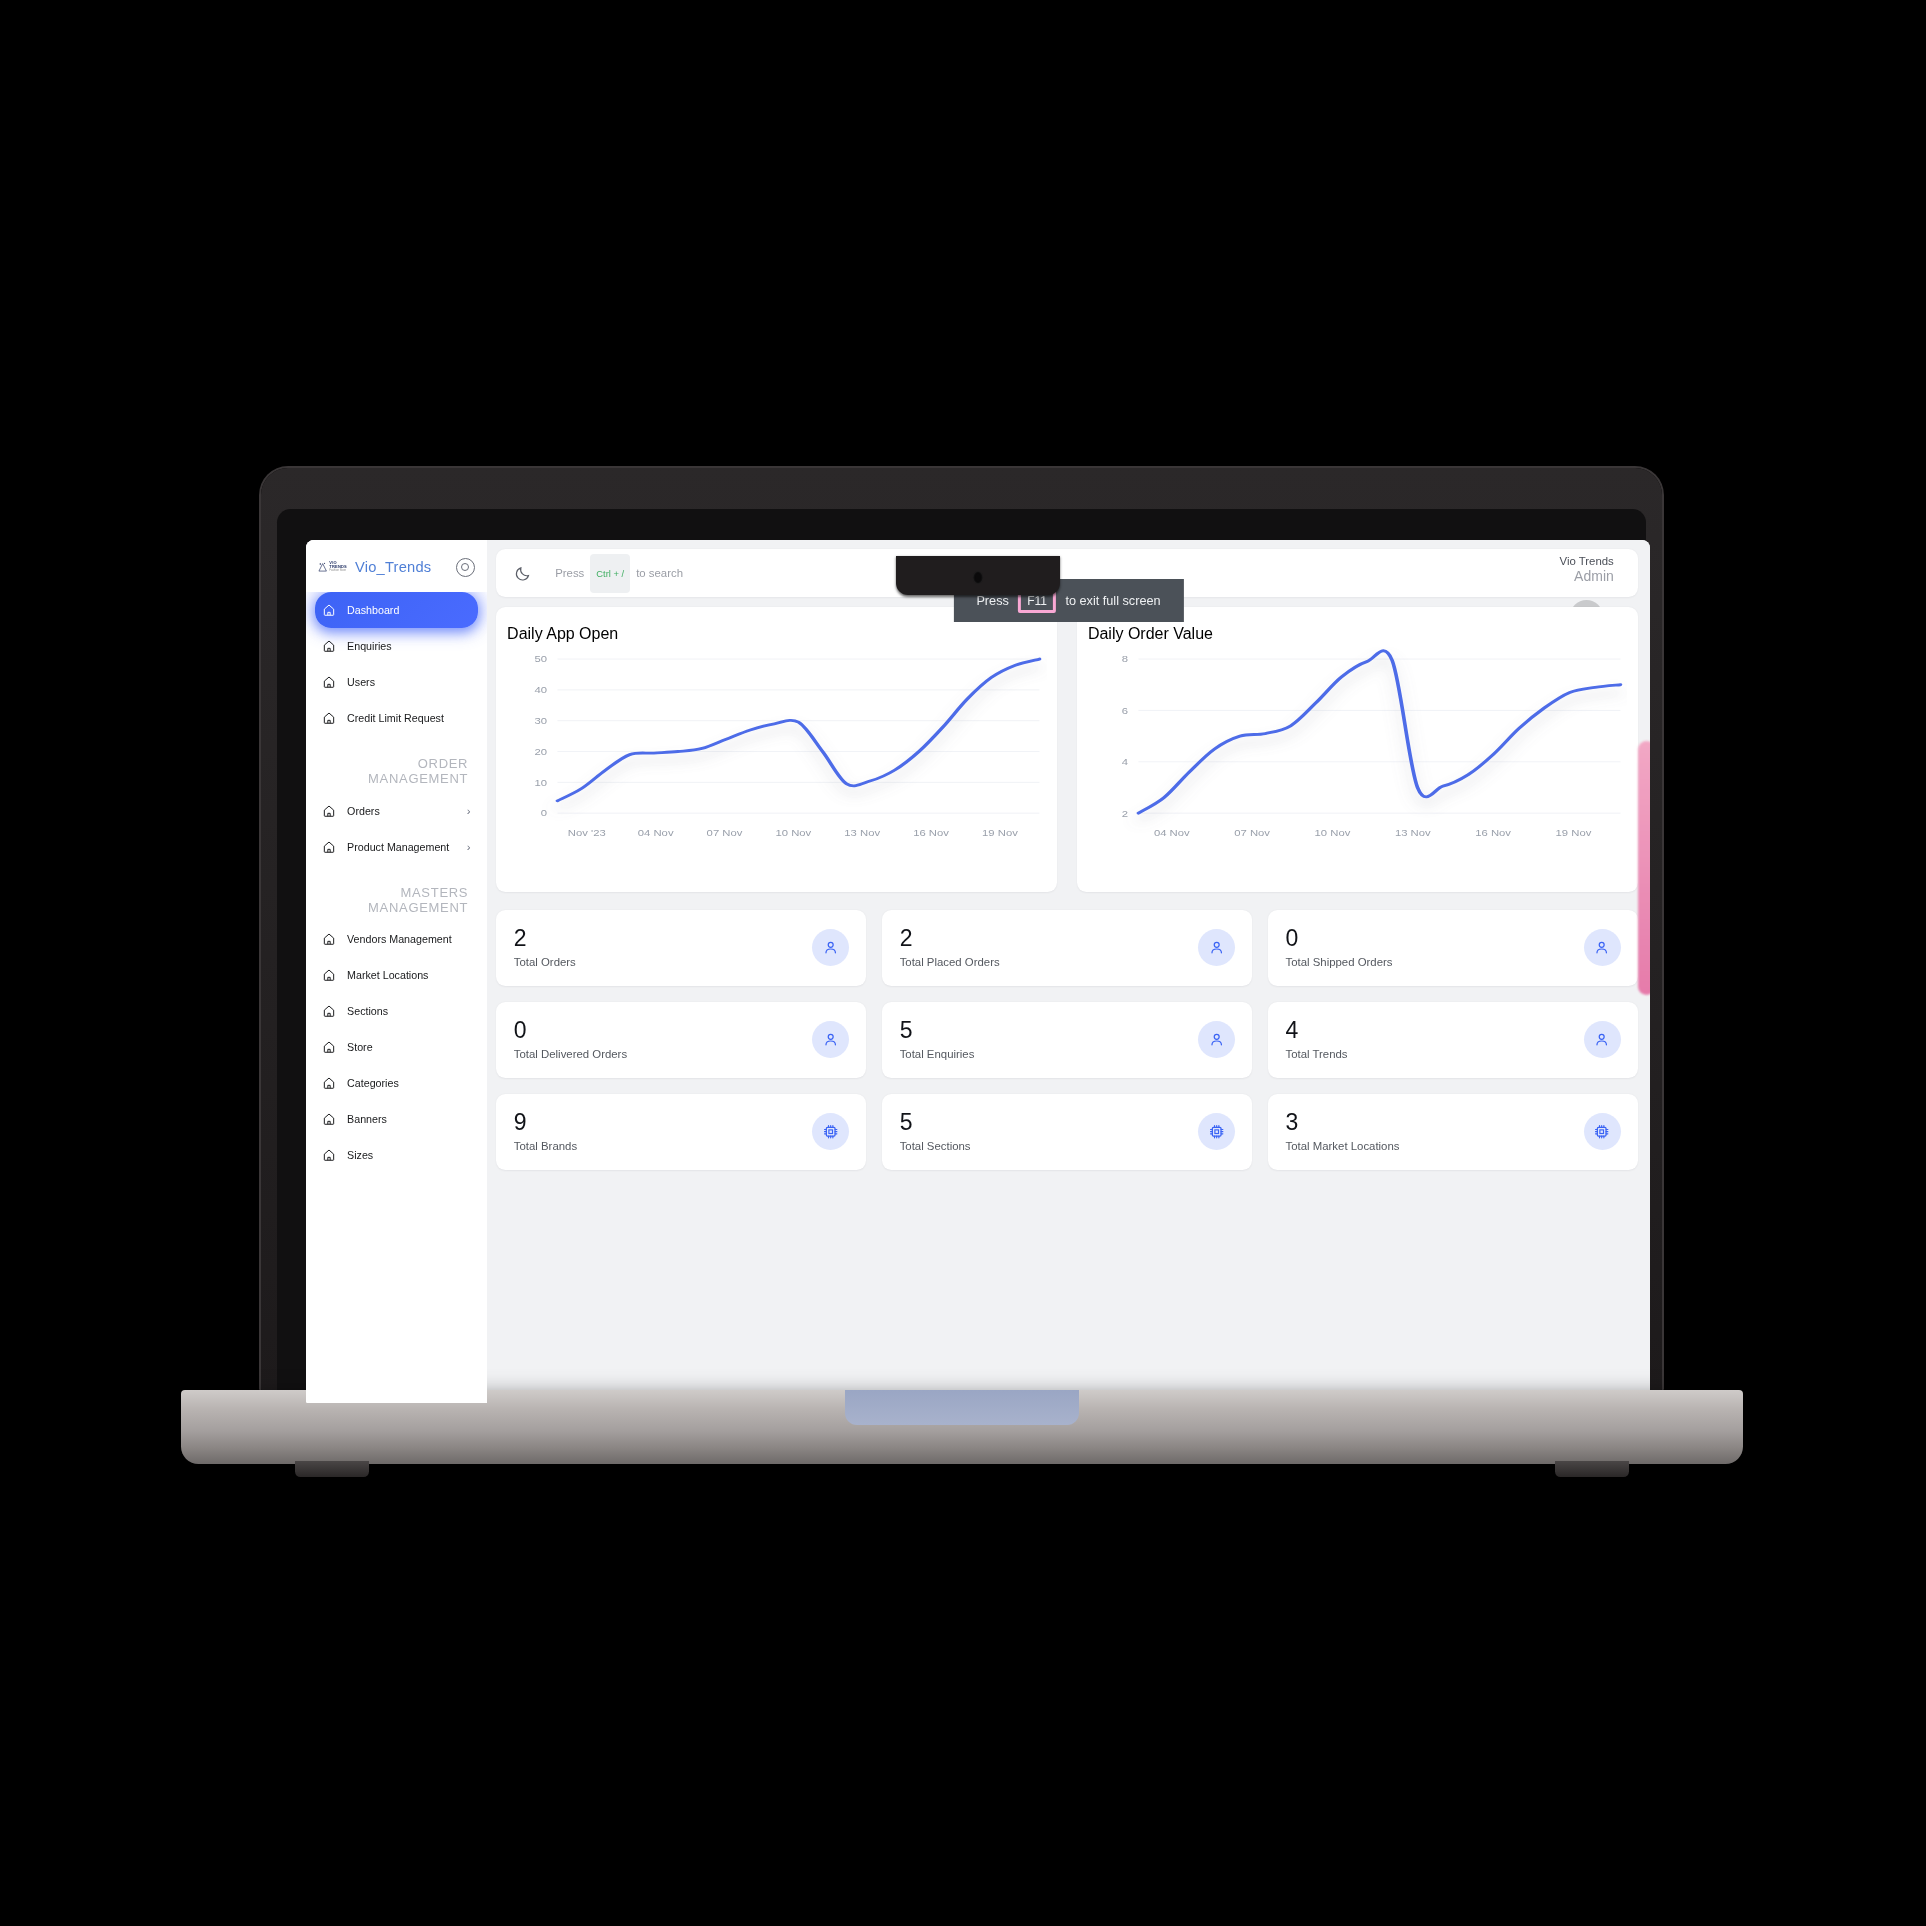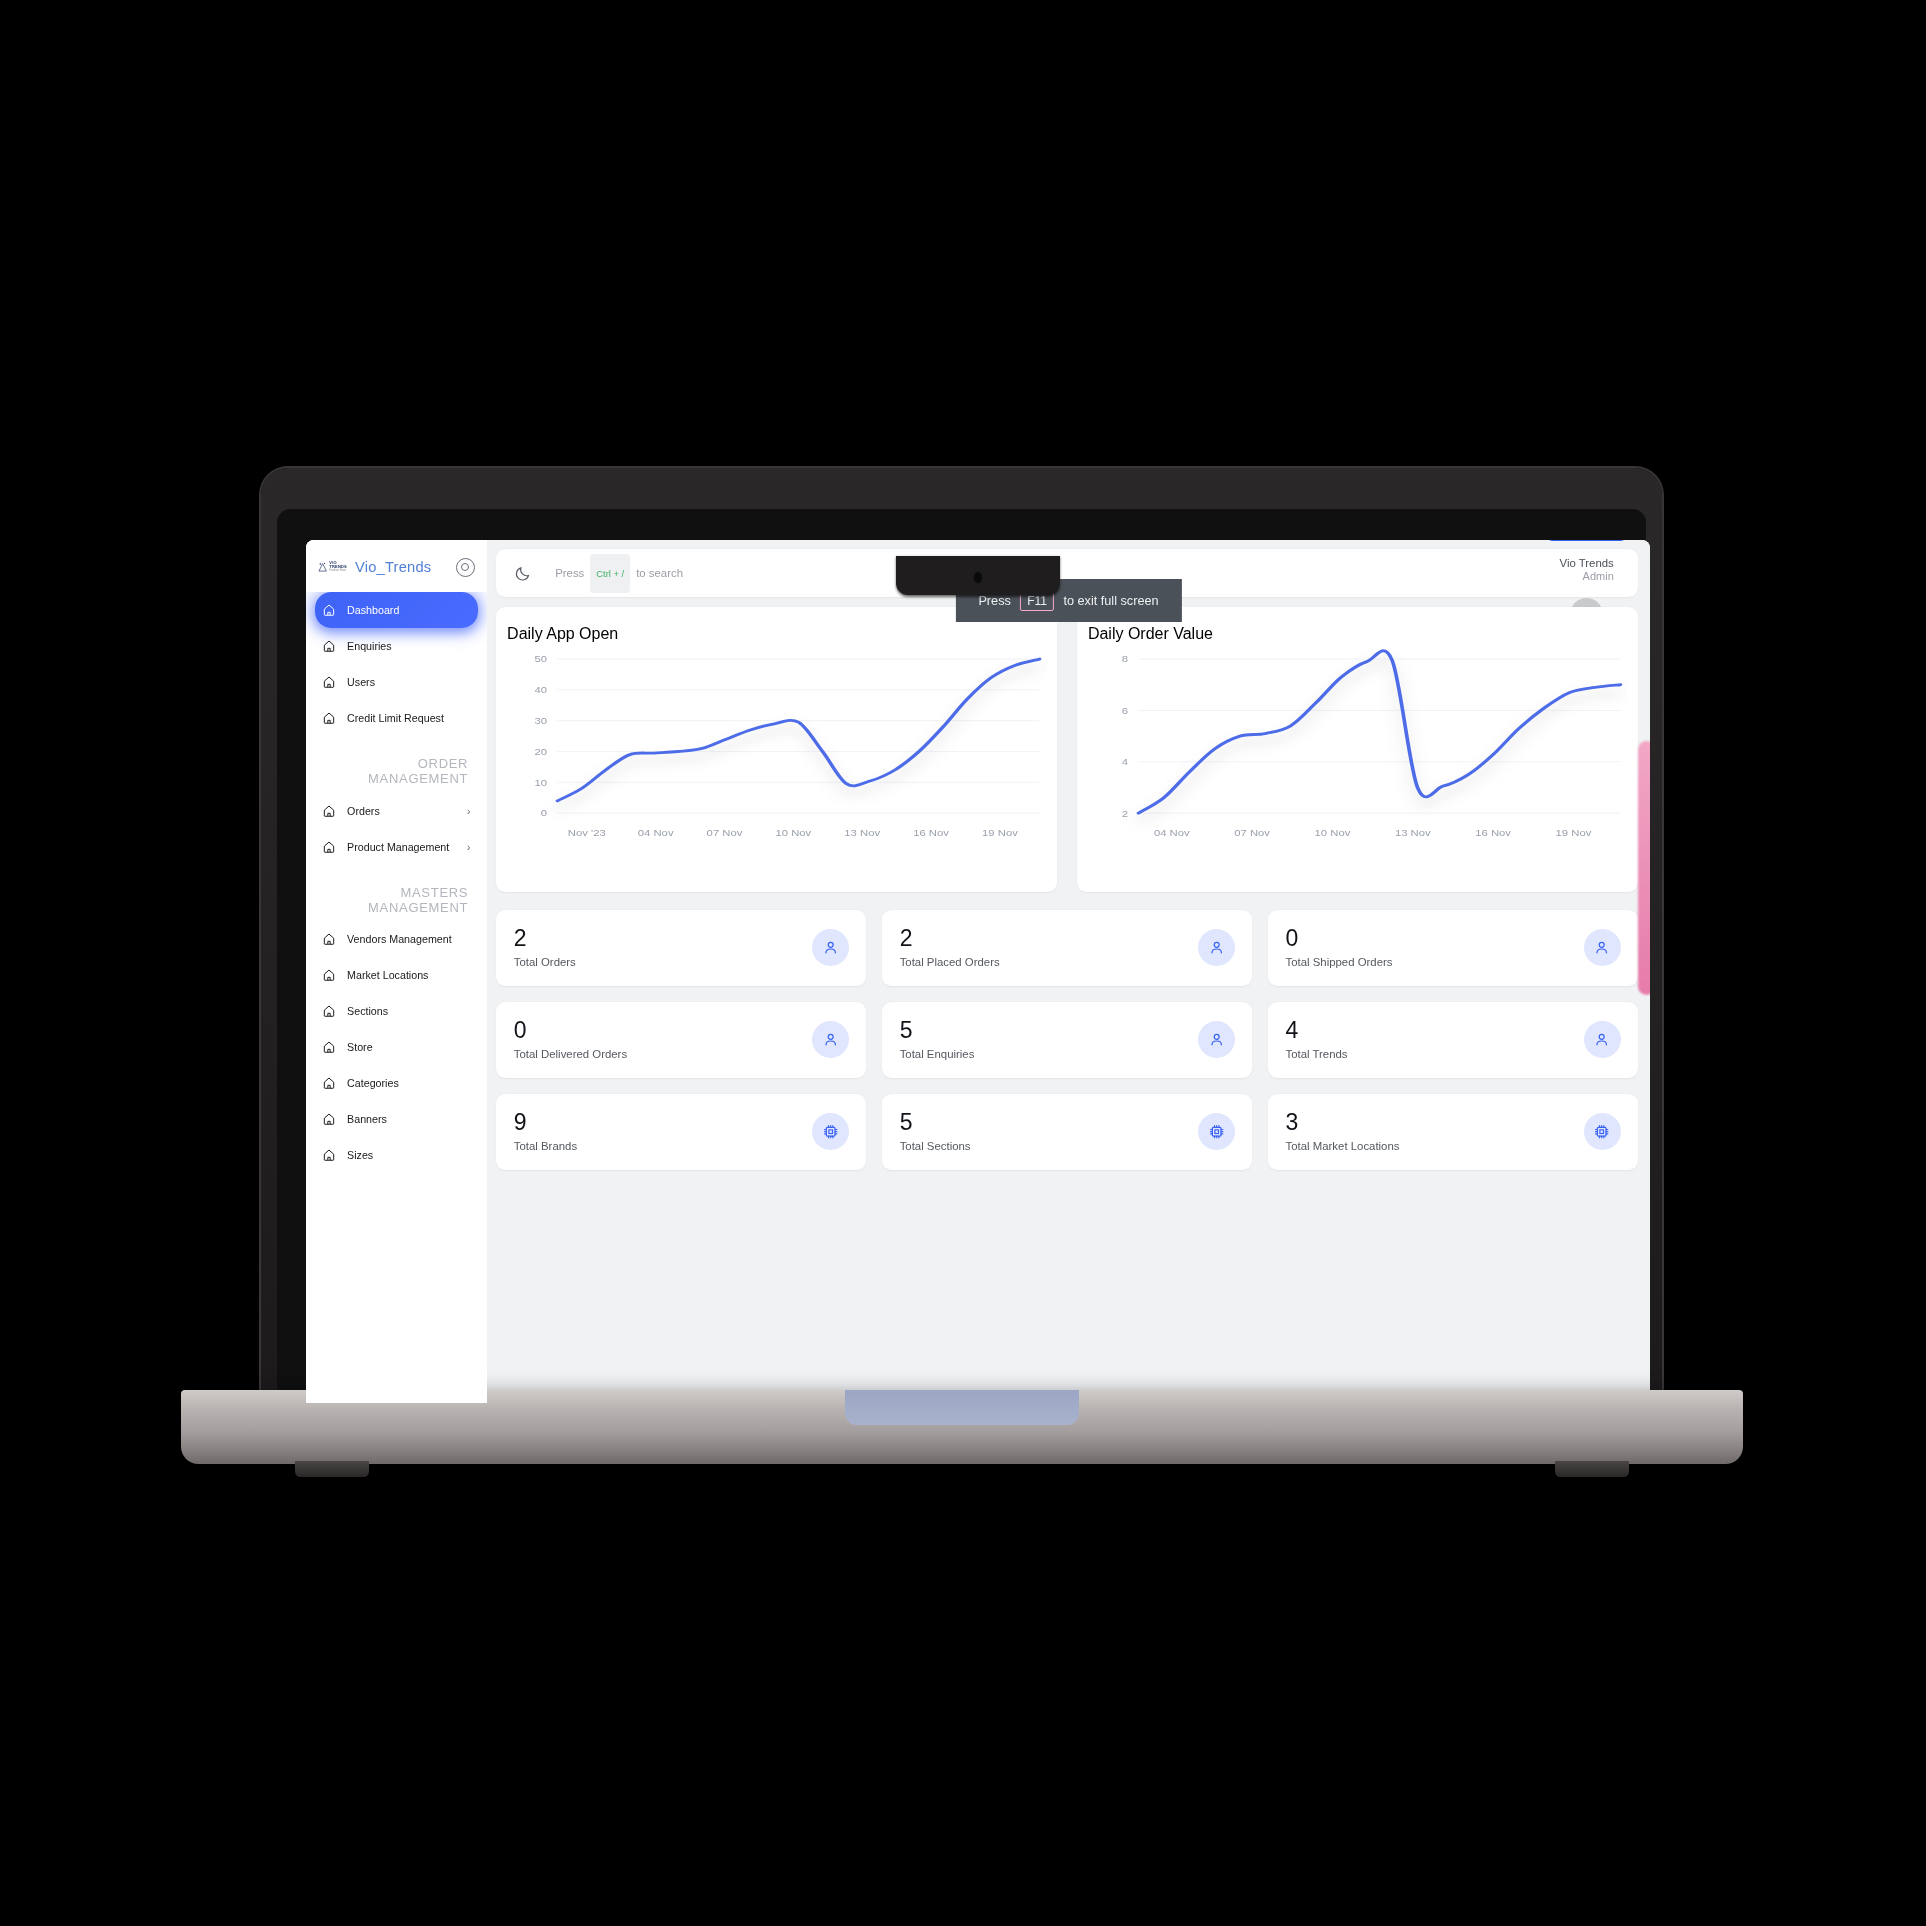--- a/index.html
+++ b/index.html
@@ -51,28 +51,28 @@
   
   .main{flex:1;display:flex;flex-direction:column;overflow:hidden;position:relative;}
   .topbar{margin:9.4px 12px 0 9.4px;background:#fff;border-radius:9.4px;height:48px;display:flex;align-items:center;padding:0 12px;box-shadow:0 0.7px 2px rgba(20,20,40,.05);}
   .moon{width:17.4px;height:17.4px;margin-left:5.4px;}
   .search-hint{margin-left:24px;font-size:11.4px;color:#9a9da5;display:flex;align-items:center;gap:6px;}
   .kbd-g{background:#eef0f2;color:#3fae62;border-radius:4px;padding:14px 6px;font-size:9.4px;}
   .topbar-right{margin-left:auto;display:flex;align-items:center;gap:14.7px;flex-direction:column;}
   .btn-tx{background:#3a63f4;color:#fff;border:none;border-radius:5.4px;padding:7.4px 13.4px;font-size:10px;cursor:pointer;font-family:inherit;}
   .user{text-align:right;line-height:1.25;}
   .user .nm{font-size:11.4px;color:#4b4f58;}
-  .user .rl{font-size:11px;color:#9b9ea6;}
+  .user .rl{font-size:14px;color:#9b9ea6;}
   .avatar{position:relative;width:33px;height:33px;border-radius:50%;background:#c9cacc;display:flex;align-items:center;justify-content:center;overflow:hidden;}
   .avatar .dot{position:absolute;right:0.7px;bottom:2px;width:8.7px;height:8.7px;border-radius:50%;background:#22c55e;border:1.3px solid #fff;}
   .avatar .av-txt{font-size:4.7px;font-weight:700;color:#1c2c5d;text-align:center;line-height:4.7px;}
 
   .fs-toast{position:absolute;left:50%;transform:translateX(-50%);top:39px;background:#4b5158;color:#eef0f2;
       padding:0 23px;height:43px;display:flex;align-items:center;gap:9.4px;font-size:12.7px;z-index:30;}
-  .fs-toast .kbd{border:1px solid #f9a8d4;border-radius:2px;padding:3.3px 6px;font-size:12px;line-height:1;text-align:center;}
+  .fs-toast .kbd{border:3px solid #f9a8d4;border-radius:2px;padding:3.3px 6px;font-size:12px;line-height:1;text-align:center;}
 
   .content{flex:1;overflow:hidden;padding:9.4px 12px 0 9.4px;}
   .chart-row{display:grid;grid-template-columns:1fr 1fr;gap:20px;}
   .card{background:#fff;border-radius:9.4px;box-shadow:0 0.7px 2px rgba(20,20,40,.06);}
   .chart-card{height:268px;padding:12px 10.7px 5.4px 10.7px;position:relative;}
   .chart-title{text-align:left;font-size:16px;color:#000000;font-weight:400;margin:6.7px 0 0 0;}
   .chart-svg{width:100%;height:201px;display:block;margin-top:4px;}
 
   .stats{display:grid;grid-template-columns:repeat(3,1fr);gap:16px;margin-top:17.4px;}
   .stat{height:76px;display:flex;align-items:center;padding:0 17.4px;}

